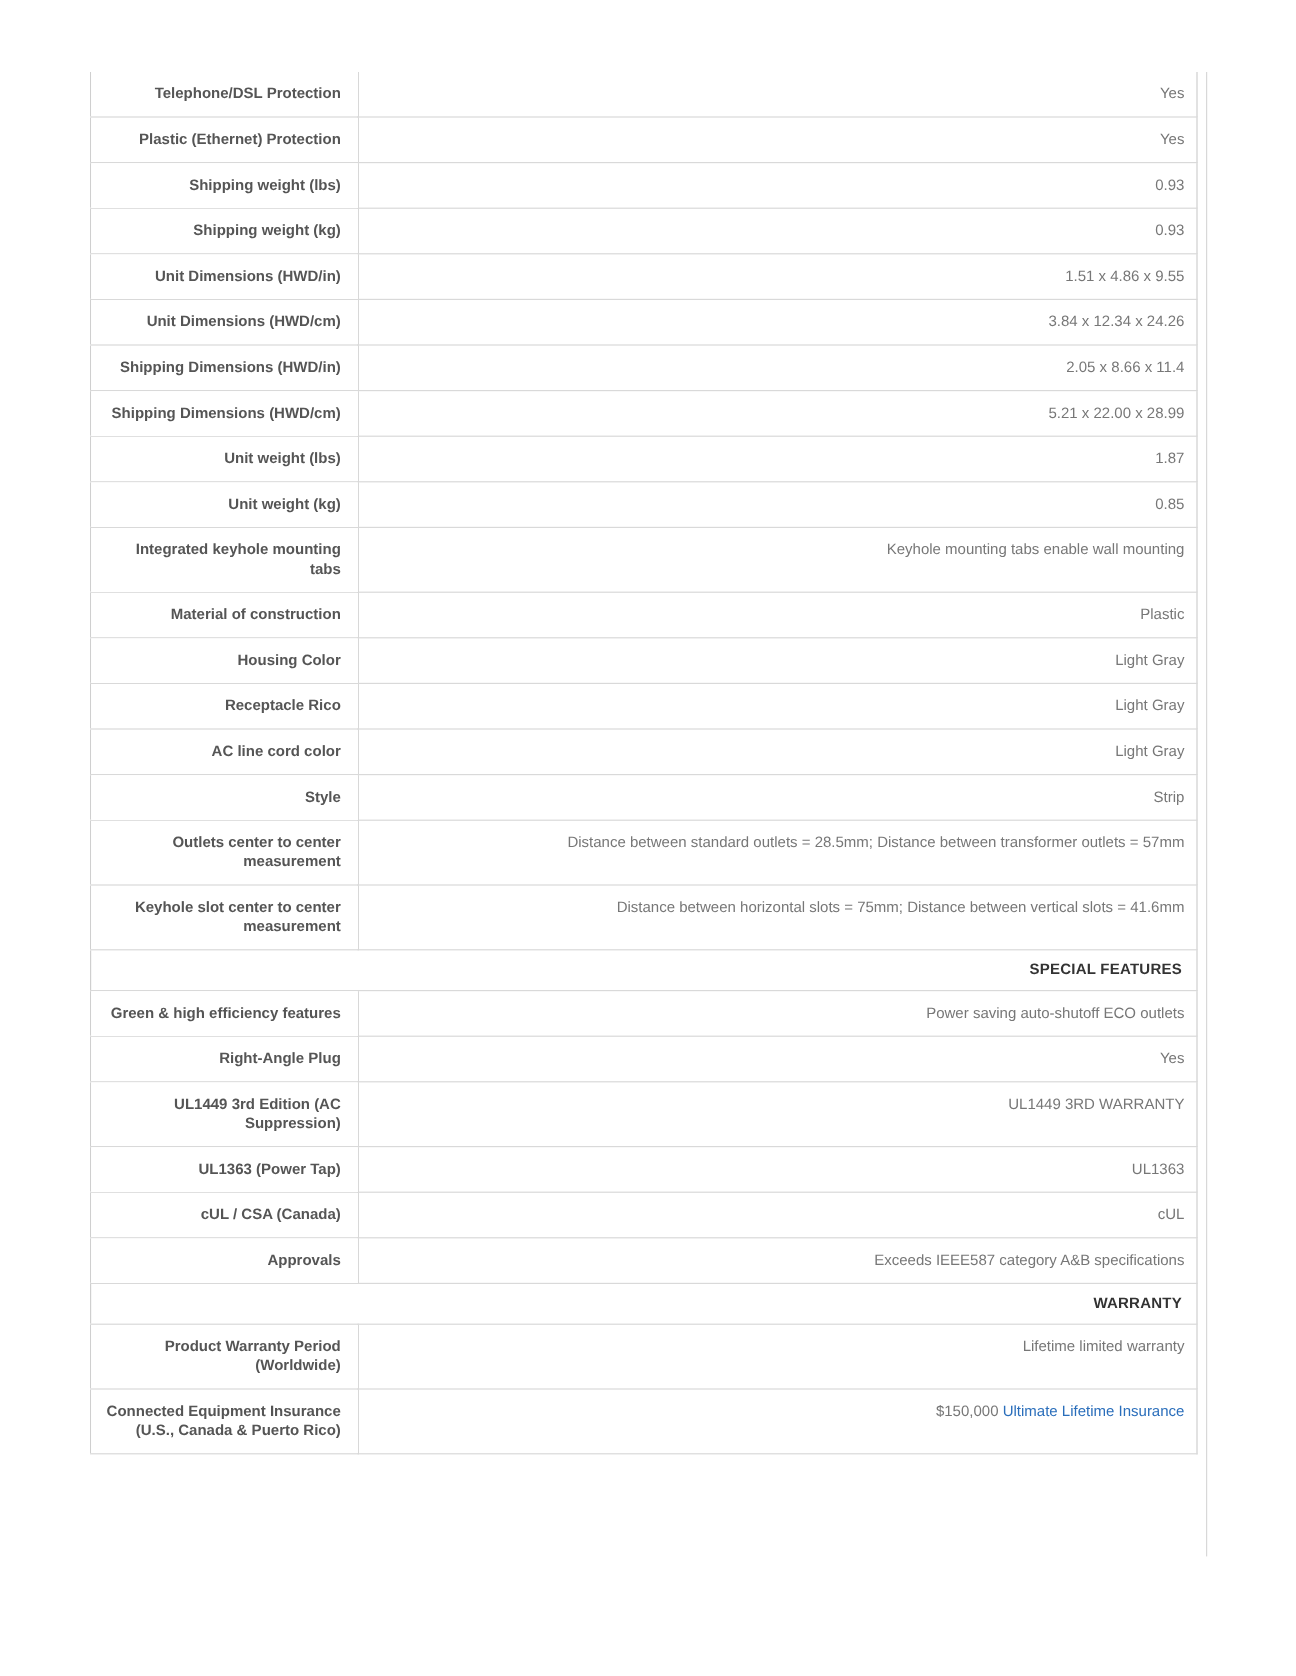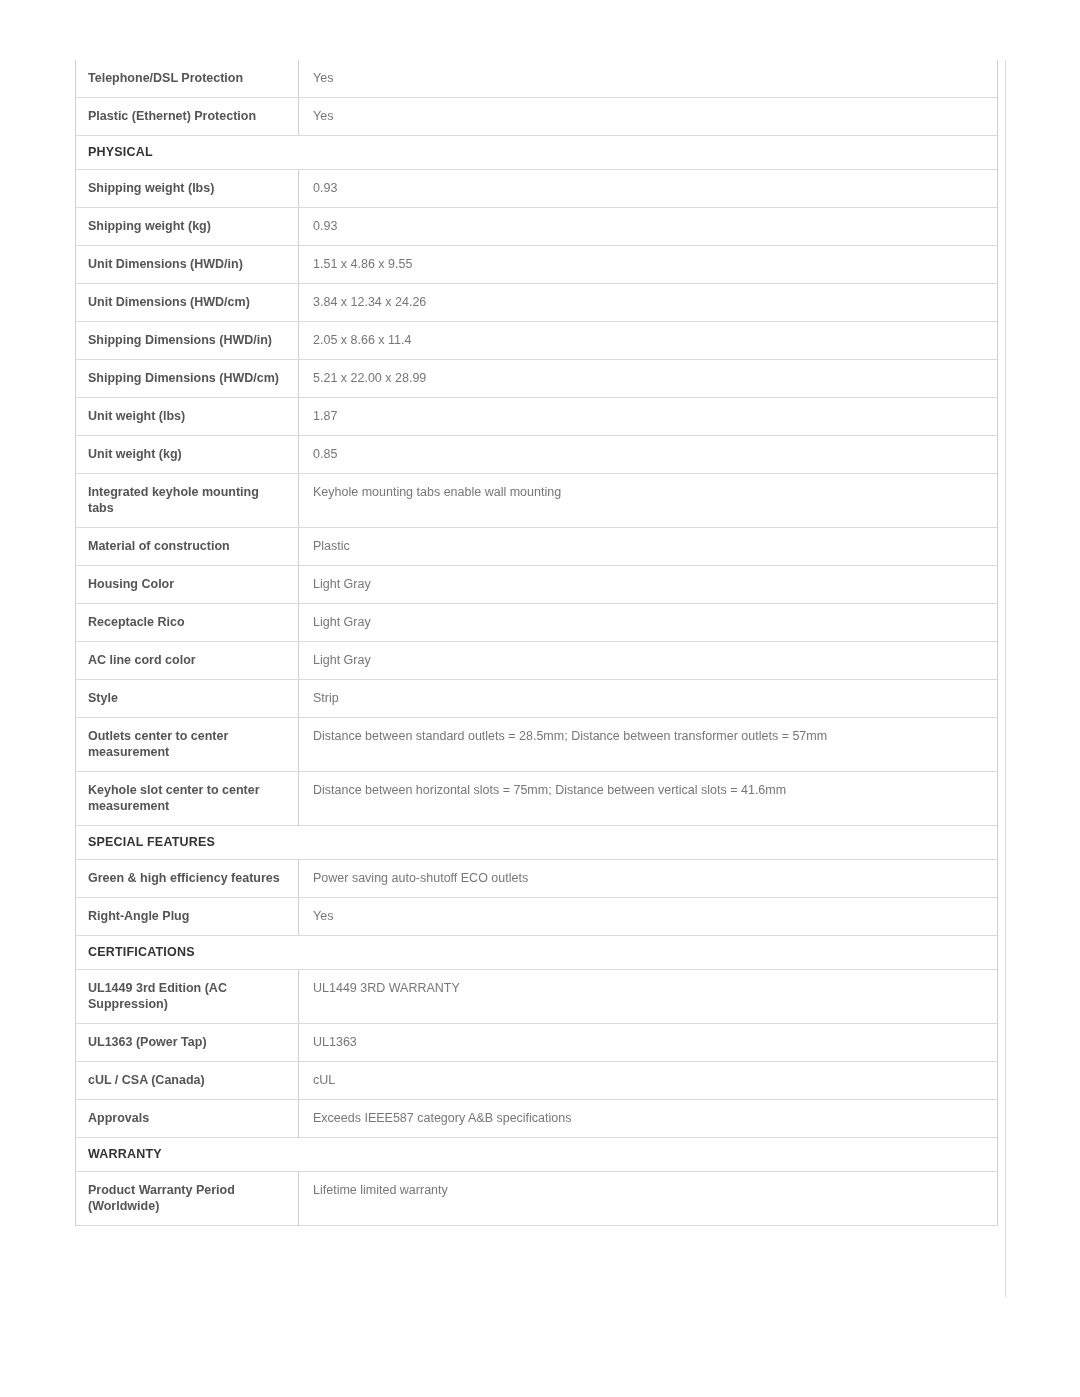--- a/index.html
+++ b/index.html
@@ -13,20 +13,21 @@
     height: 1397px;
     font-family: "Liberation Sans", sans-serif;
     -webkit-font-smoothing: antialiased;
   }
 
   .spec-page {
     position: relative;
     width: 1004px;
     height: 1397px;
     box-sizing: border-box;
+    text-align: right;
   }
 
   
   .outer-rule {
     position: absolute;
     left: 1005px;
     top: 60px;
     width: 1px;
     height: 1237px;
     background: #d8d8d8;
@@ -121,23 +122,20 @@
     <tbody id="spec-body">
 
     <tr>
           <td class="label-cell">Telephone/DSL Protection</td>
           <td class="value-cell">Yes</td>
         </tr>
         <tr>
           <td class="label-cell">Plastic (Ethernet) Protection</td>
           <td class="value-cell">Yes</td>
         </tr>
-        <tr class="section-row">
-          <td class="section-cell" colspan="2">PHYSICAL</td>
-        </tr>
         <tr>
           <td class="label-cell">Shipping weight (lbs)</td>
           <td class="value-cell">0.93</td>
         </tr>
         <tr>
           <td class="label-cell">Shipping weight (kg)</td>
           <td class="value-cell">0.93</td>
         </tr>
         <tr>
           <td class="label-cell">Unit Dimensions (HWD/in)</td>
@@ -199,23 +197,20 @@
           <td class="section-cell" colspan="2">SPECIAL FEATURES</td>
         </tr>
         <tr>
           <td class="label-cell">Green &amp; high efficiency features</td>
           <td class="value-cell">Power saving auto-shutoff ECO outlets</td>
         </tr>
         <tr>
           <td class="label-cell">Right-Angle Plug</td>
           <td class="value-cell">Yes</td>
         </tr>
-        <tr class="section-row">
-          <td class="section-cell" colspan="2">CERTIFICATIONS</td>
-        </tr>
         <tr>
           <td class="label-cell">UL1449 3rd Edition (AC Suppression)</td>
           <td class="value-cell">UL1449 3RD WARRANTY</td>
         </tr>
         <tr>
           <td class="label-cell">UL1363 (Power Tap)</td>
           <td class="value-cell">UL1363</td>
         </tr>
         <tr>
           <td class="label-cell">cUL / CSA (Canada)</td>
@@ -225,16 +220,20 @@
           <td class="label-cell">Approvals</td>
           <td class="value-cell">Exceeds IEEE587 category A&amp;B specifications</td>
         </tr>
         <tr class="section-row">
           <td class="section-cell" colspan="2">WARRANTY</td>
         </tr>
         <tr>
           <td class="label-cell">Product Warranty Period (Worldwide)</td>
           <td class="value-cell">Lifetime limited warranty</td>
         </tr>
+        <tr>
+          <td class="label-cell">Connected Equipment Insurance (U.S., Canada &amp; Puerto Rico)</td>
+          <td class="value-cell"><span class="val-text">$150,000 </span><a class="spec-link" href="#" style="color: rgb(42, 110, 187);">Ultimate Lifetime Insurance</a></td>
+        </tr>
       </tbody>
   </table>
 
 </div>
 
 </body></html>

